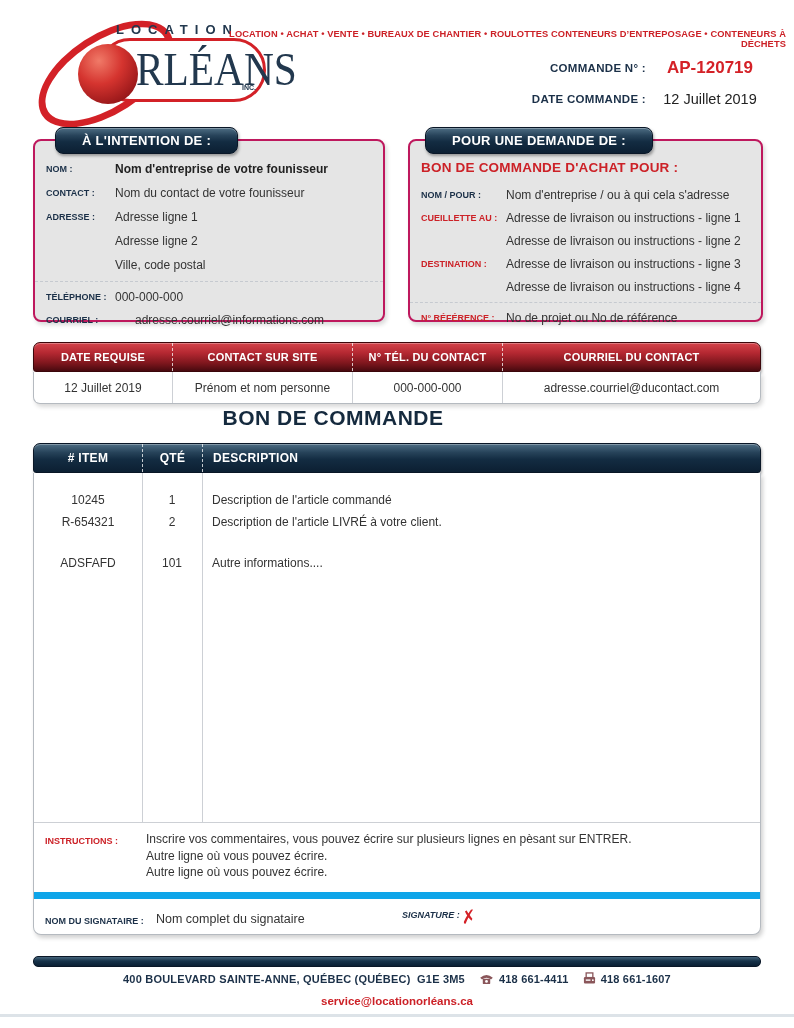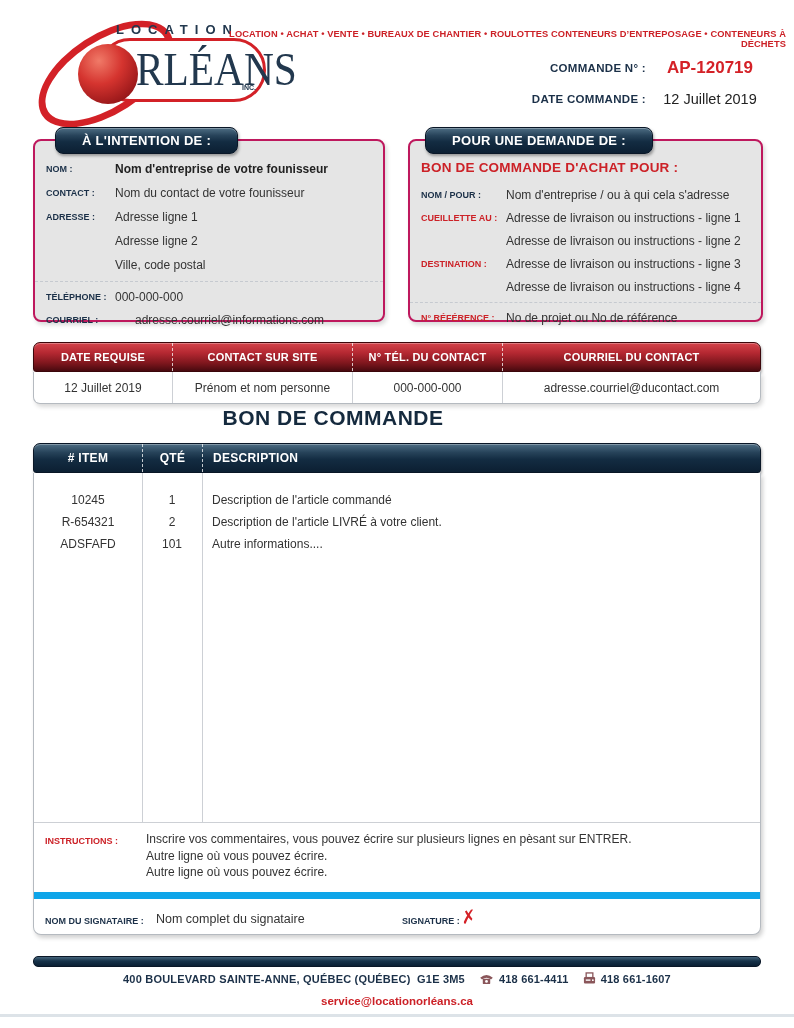--- a/index.html
+++ b/index.html
@@ -85,28 +85,28 @@
   .it-box { position:absolute; top:473px; left:33px; width:728px; height:462px;
     background:#fff; border:1px solid #b5bac0; border-top:none; border-radius:0 0 8px 8px;
     box-shadow:2px 3px 4px rgba(0,0,0,.18); }
   .items { position:relative; height:349px; padding-top:16px; }
   .vline { position:absolute; top:0; bottom:0; width:1px; background:#cdd0d5; }
   .vline.v1 { left:108px; } .vline.v2 { left:168px; }
   .irow { display:grid; grid-template-columns:108px 60px 1fr; height:22px;
     align-items:center; font-size:12px; color:#333; }
   .irow .c-item, .irow .c-qty { text-align:center; }
   .irow .c-desc { padding-left:10px; }
-  .irow.gap { }
+  .irow.gap { margin-top:19px; }
   .instr { position:relative; border-top:1px solid #cdd0d5; height:70px; }
   .instr-label { position:absolute; left:11px; top:13px; font-size:9px; font-weight:bold; color:#cc2127; }
   .instr-lines { position:absolute; left:112px; top:8px; font-size:12px; color:#333; line-height:16.5px; }
   .sig { position:relative; border-top:7px solid #0ea5e9; height:32px; }
   .sig-name-label { position:absolute; left:11px; top:17px; font-size:9px; font-weight:bold; color:#1b3048; }
   .sig-name { position:absolute; left:122px; top:13px; font-size:12.5px; color:#333; }
-  .sig-label { position:absolute; left:368px; top:17px; font-size:9px; font-weight:bold; color:#1b3048; }
+  .sig-label { position:absolute; left:368px; top:11px; font-size:9px; font-weight:bold; color:#1b3048;font-style:italic; }
   .sig-mark { position:absolute; left:427px; top:7px; font-family:"DejaVu Sans", sans-serif;
     font-size:18px; font-weight:bold; color:#d42127; transform:rotate(-8deg); }
 
   
   .navy-bar { position:absolute; top:956px; left:33px; width:728px; height:11px; border-radius:5px;
     background:linear-gradient(180deg,#46657c 0%,#16334a 45%,#0a1f33 100%); border:1px solid #0a1727; }
   .footer-line { position:absolute; top:972px; left:0; width:794px; text-align:center;
     font-size:11px; font-weight:bold; color:#1b3048; letter-spacing:.2px; }
   .footer-line .ico { display:inline-block; vertical-align:-2px; margin:0 5px 0 14px; }
   .footer-email { position:absolute; top:995px; left:0; width:794px; text-align:center;

